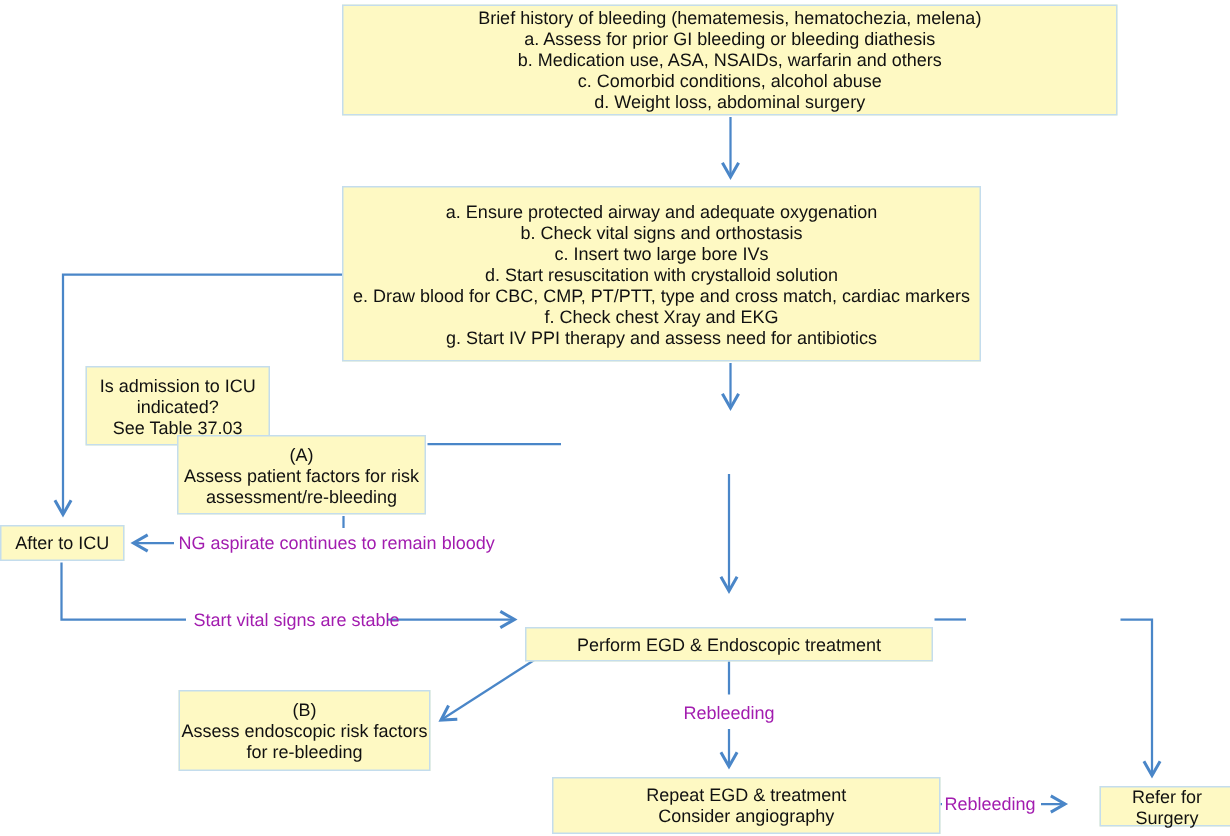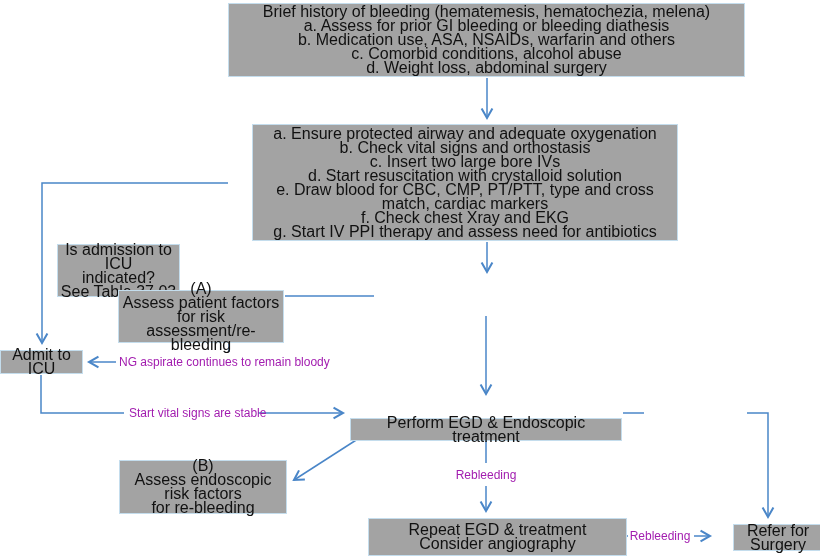--- a/index.html
+++ b/index.html
@@ -3,33 +3,33 @@
 <meta charset="utf-8">
 <style>
   html,body { margin:0; padding:0; background:#ffffff; }
   .canvas {
     position:relative; width:820px; height:557px; background:#ffffff;
     font-family:"Liberation Sans", sans-serif; color:#111111; overflow:hidden;
   }
   .arrows { position:absolute; left:0; top:0; width:820px; height:557px; pointer-events:none; }
   .node {
     position:absolute; box-sizing:border-box;
-    background:#a3a3a3; border:1px solid #c4dded;
+    background:#fef9c3; border:1px solid #c4dded;
     display:flex; align-items:center; justify-content:center;
     text-align:center; white-space:pre-line;
-    font-size:16px; line-height:14px; color:#111111;
+    font-size:12px; line-height:14px; color:#111111;
   }
   .lbl {
     position:absolute; font-size:12px; line-height:14px;
     white-space:pre-line; color:#a21caf;
   }
   .lbl.center { text-align:center; }
 
   #n-history { left:228px; top:3px;   width:517px; height:74px;  }
-  #n-resus   { left:228px; top:124px; width:426px; height:117px;margin-left:24px; }
+  #n-resus   { left:228px; top:124px; width:426px; height:117px; }
   #n-icuq    { left:57px;  top:224px; width:123px; height:53px;margin-top:20px;  }
   #n-a       { left:118px; top:290px; width:166px; height:53px;  }
   #n-ng      { left:375px; top:279px; width:222px; height:36px;  }
   #n-admit   { left:0px;   top:350px; width:83px;  height:24px;  }
   #n-egd     { left:350px; top:418px; width:272px; height:23px;  }
   #n-b       { left:119px; top:460px; width:168px; height:54px;  }
   #n-repeat  { left:368px; top:518px; width:259px; height:38px;  }
   #n-refer   { left:717px; top:524px; width:90px; height:27px;margin-left:16px;  }
 
   #l-ngaspirate  { left:119px; top:355px; }
@@ -85,21 +85,21 @@
 
   <div class="node" id="n-icuq">Is admission to ICU
 indicated?
 See Table 37.03</div>
 
   <div class="node" id="n-a">(A)
 Assess patient factors for risk
 assessment/re-bleeding</div>
 
 
-  <div class="node" id="n-admit">Admit to ICU</div>
+  <div class="node" id="n-admit">After to ICU</div>
 
   <div class="node" id="n-egd">Perform EGD &amp; Endoscopic treatment</div>
 
   <div class="node" id="n-b">(B)
 Assess endoscopic risk factors
 for re-bleeding</div>
 
   <div class="node" id="n-repeat">Repeat EGD &amp; treatment
 Consider angiography</div>
 

